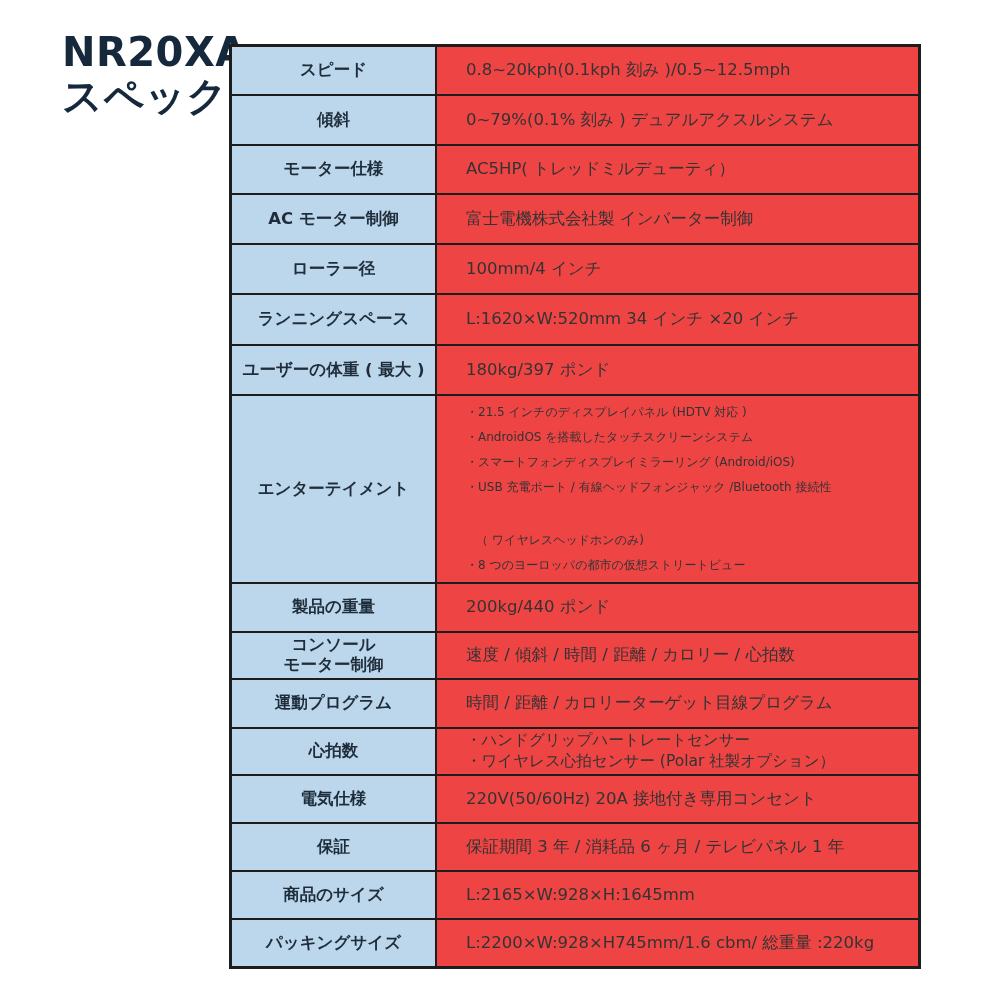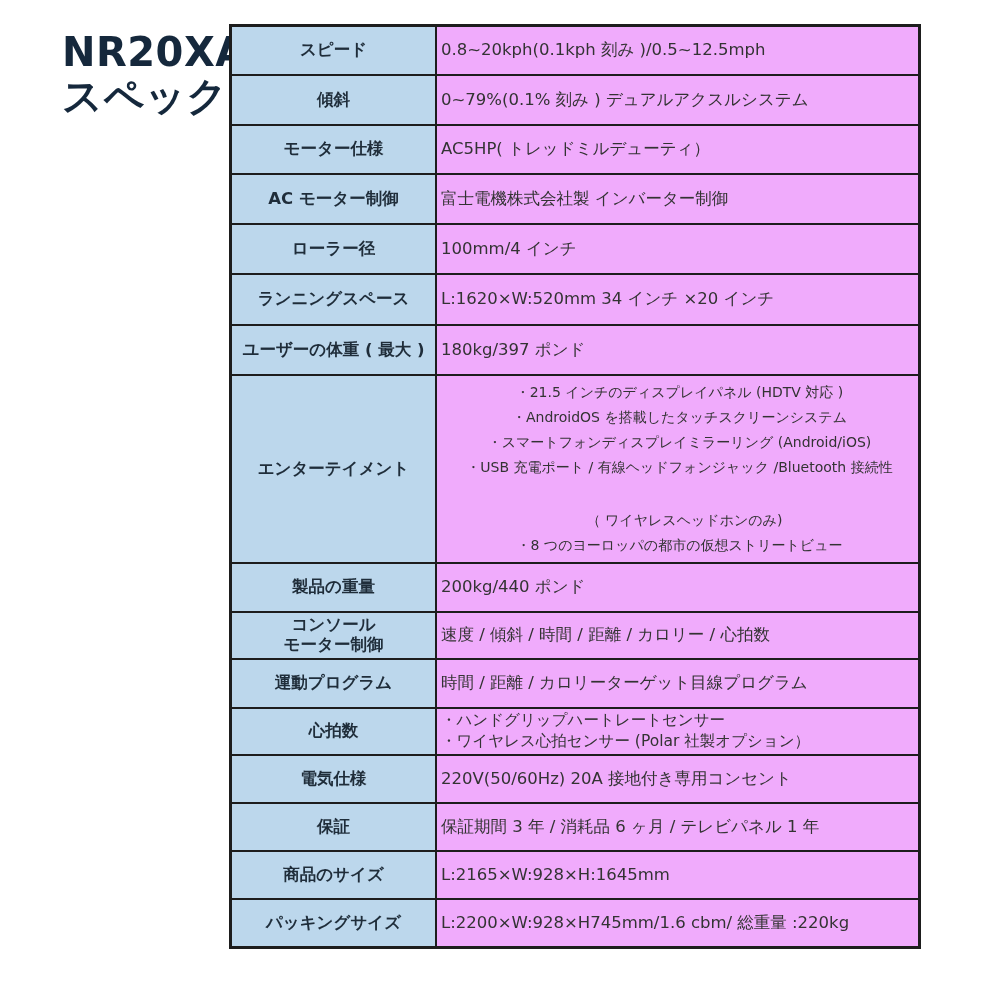--- a/index.html
+++ b/index.html
@@ -22,53 +22,52 @@
       color: #15283c;
       font-weight: bold;
       font-size: 40px;
       line-height: 44px;
       letter-spacing: 0.5px;
     }
     .title div { white-space: nowrap; }
     .spec-table {
       position: absolute;
       left: 229px;
-      top: 24px;
+      top: 44px;
       width: 692px;
       border-collapse: collapse;
       border: 3px solid #1d1d1d;
       table-layout: fixed;
     }
     .spec-table td {
       border: 2px solid #1d1d1d;
       padding: 0;
       vertical-align: middle;
     }
     .spec-table td.label {
       width: 203px;
       background: #bcd7ec;
       text-align: center;
       font-weight: bold;
       font-size: 16.5px;
       color: #1f2d3a;
       line-height: 20px;
     }
     .spec-table td.value {
-      background: #f0abfc;
-      padding-left: 4px;
+      background: #ef4444;
+      padding-left: 29px;
       font-size: 16.5px;
       color: #333333;
       line-height: 22px;
     }
     .spec-table td.value.list {
-      font-size: 14px;
+      font-size: 12px;
       line-height: 25px;
       padding-top: 4px;
       padding-bottom: 4px;
-      text-align: center;
     }
     .spec-table td.value.compact {
       font-size: 15.5px;
       line-height: 21px;
     }
     .bullet-line { white-space: nowrap; }
     .indent { padding-left: 10px; margin-top: 28px; }
     .label-line { display: block; }
   </style>
 </head>

